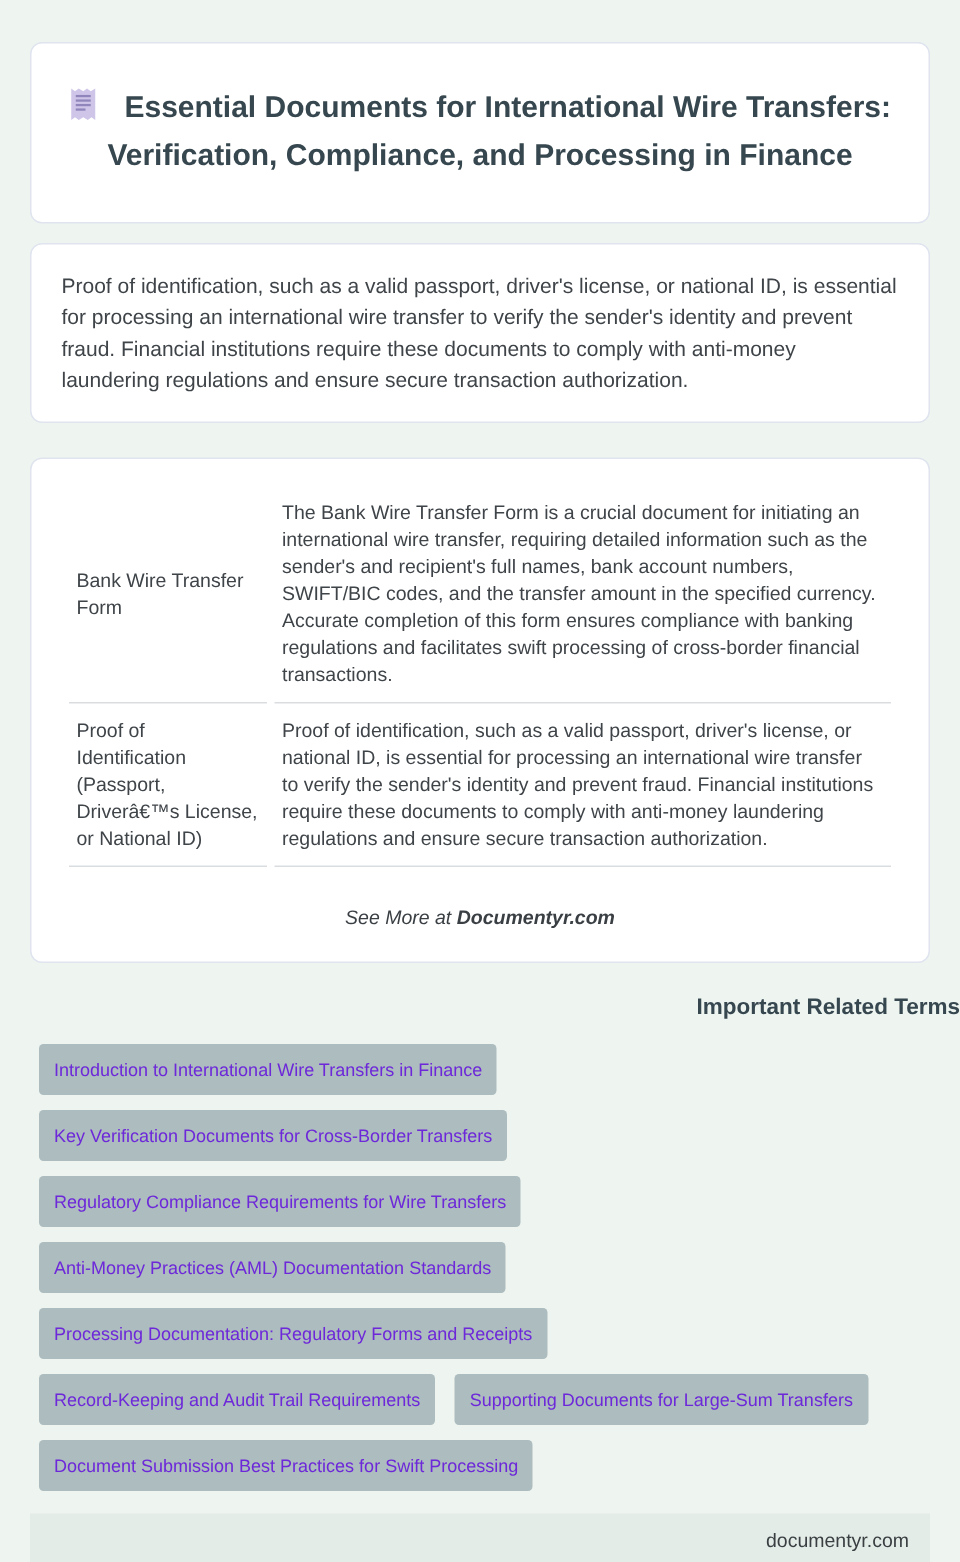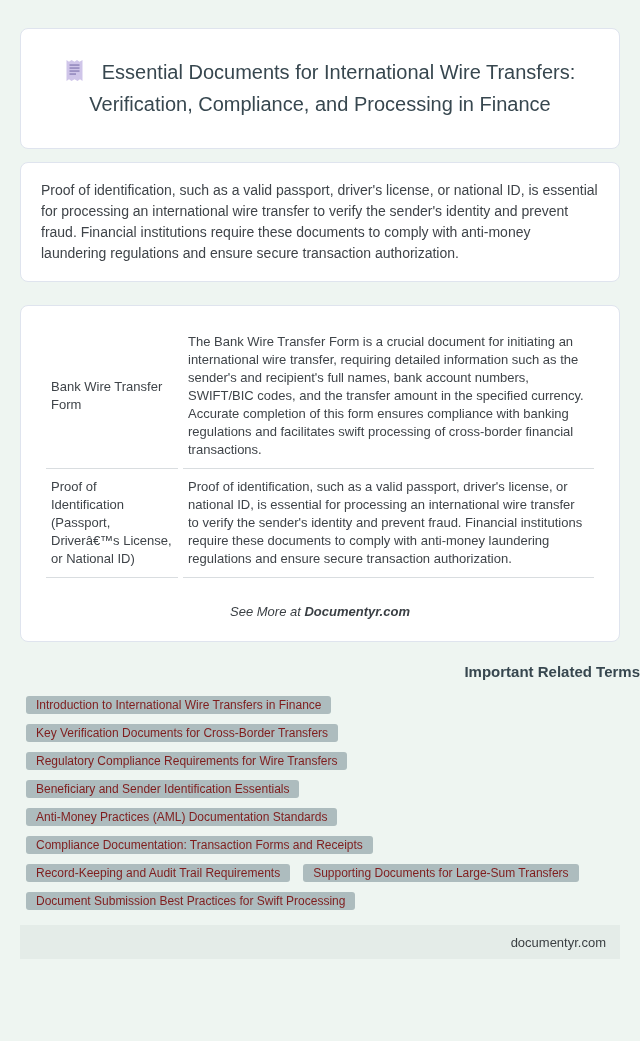--- a/index.html
+++ b/index.html
@@ -23,21 +23,21 @@
     min-height: 121px;
     padding: 16px 22px;
     display: flex;
     align-items: center;
     justify-content: center;
   }
   .page-title {
     margin: 0;
     font-size: 20px;
     line-height: 29px;
-    font-weight: 400;
+    font-weight: 700;
     color: #37474f;
     text-align: center;
   }
   .receipt-icon {
     display: inline-block;
     vertical-align: -3px;
     margin-right: 18px;
   }
   
   .summary-card {
@@ -88,24 +88,24 @@
   }
   .tags {
     margin: 0 26px;
     display: flex;
     flex-wrap: wrap;
     gap: 10px 13px;
   }
   .tag {
     display: inline-flex;
     align-items: center;
-    height: 18px;
+    height: 34px;
     padding: 0 10px;
     background: #adbcbe;
-    color: #7f1d1d;
+    color: #6d28d9;
     font-size: 12px;
     border-radius: 3px;
     white-space: nowrap;
     cursor: pointer;
   }
   
   .footer-bar {
     margin: 15px 20px 30px;
     height: 34px;
     background: #e4ece8;
@@ -154,23 +154,22 @@
   <div class="see-more">
     <span>See More at </span><span class="brand">Documentyr.com</span>
   </div>
 </div>
 
 <h2 class="related-heading">Important Related Terms</h2>
 <div class="tags">
   <span class="tag">Introduction to International Wire Transfers in Finance</span>
   <span class="tag">Key Verification Documents for Cross-Border Transfers</span>
   <span class="tag">Regulatory Compliance Requirements for Wire Transfers</span>
-  <span class="tag">Beneficiary and Sender Identification Essentials</span>
   <span class="tag">Anti-Money Practices (AML) Documentation Standards</span>
-  <span class="tag">Compliance Documentation: Transaction Forms and Receipts</span>
+  <span class="tag">Processing Documentation: Regulatory Forms and Receipts</span>
   <span class="tag">Record-Keeping and Audit Trail Requirements</span>
   <span class="tag">Supporting Documents for Large-Sum Transfers</span>
   <span class="tag">Document Submission Best Practices for Swift Processing</span>
 </div>
 
 <div class="footer-bar">
   <span>documentyr.com</span>
 </div>
 
 </body></html>

